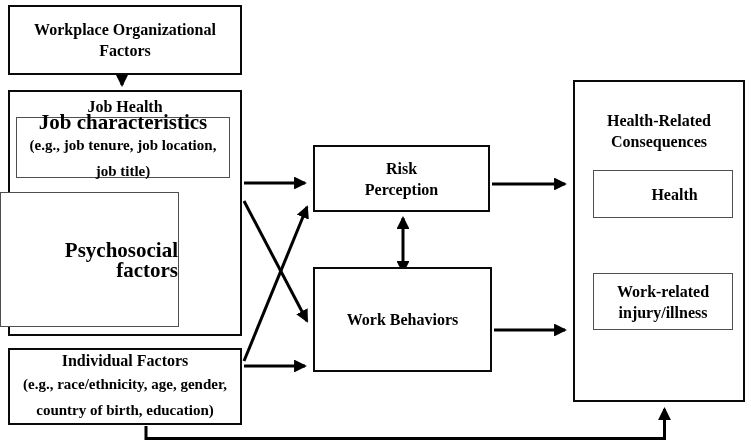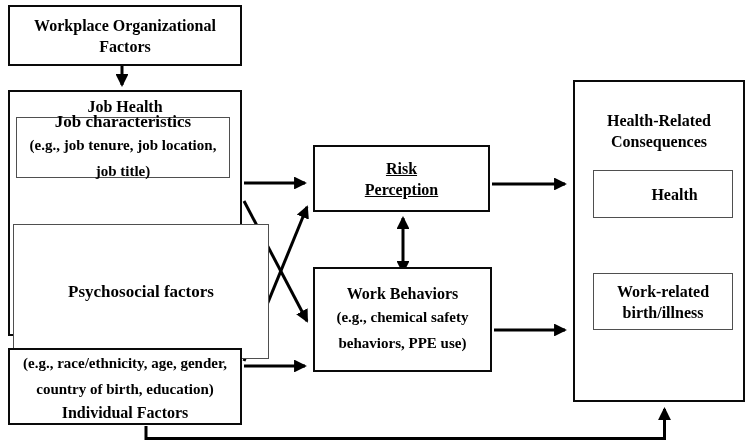--- a/index.html
+++ b/index.html
@@ -37,21 +37,21 @@
     border: 1.5px solid #4f4f4f;
     background: #ffffff;
     display: flex;
     flex-direction: column;
     align-items: center;
     justify-content: center;
     text-align: center;
   }
   .t { white-space: pre-line; }
   .title   { font-size: 16px;   line-height: 21px; }
-  .title-sm{ font-size: 17px; line-height: 20px; text-align: right; }
+  .title-sm{ font-size: 21px; line-height: 20px; text-align: right; }
   .detail  { font-size: 15px;   line-height: 26px; }
 </style>
 </head>
 <body>
 
 <div class="canvas">
 
   <svg class="arrow-layer" width="751" height="444" viewBox="0 0 751 444" xmlns="http://www.w3.org/2000/svg">
     <defs>
       <marker id="arr" viewBox="0 0 10 10" refX="8.5" refY="5" markerWidth="4.3" markerHeight="4.3" orient="auto-start-reverse">
@@ -62,63 +62,61 @@
     <line x1="244" y1="183" x2="305" y2="183" stroke="#000" stroke-width="3" marker-end="url(#arr)"></line>
     <line x1="244" y1="201" x2="307" y2="321" stroke="#000" stroke-width="3" marker-end="url(#arr)"></line>
     <line x1="244" y1="361" x2="307" y2="207" stroke="#000" stroke-width="3" marker-end="url(#arr)"></line>
     <line x1="244" y1="366" x2="305" y2="366" stroke="#000" stroke-width="3" marker-end="url(#arr)"></line>
     <line x1="403" y1="218" x2="403" y2="272" stroke="#000" stroke-width="3" marker-start="url(#arr)" marker-end="url(#arr)"></line>
     <line x1="492" y1="184" x2="565" y2="184" stroke="#000" stroke-width="3" marker-end="url(#arr)"></line>
     <line x1="494" y1="330" x2="565" y2="330" stroke="#000" stroke-width="3" marker-end="url(#arr)"></line>
     <path d="M146,426 L146,438.5 L664.5,438.5 L664.5,409" fill="none" stroke="#000" stroke-width="3" marker-end="url(#arr)"></path>
   </svg>
 
-  <div class="box" style="left:8px; top:5px; width:234px; height:61px;">
+  <div class="box" style="left:8px; top:5px; width:234px; height:70px;">
     <div class="t title">Workplace Organizational
 Factors</div>
   </div>
 
   <div class="box top-align" style="left:8px; top:90px; width:234px; height:246px; padding-top:4px;">
     <div class="t title">Job Health</div>
   </div>
 
   <div class="inner" style="left:16px; top:117px; width:214px; height:61px;">
     <div class="t title-sm">Job characteristics</div>
     <div class="t detail">(e.g., job tenure, job location,
 job title)</div>
   </div>
 
-  <div class="inner" style="left:13px; top:192px; width:256px; height:135px;margin-top:32px;">
+  <div class="inner" style="left:0; top:192px; width:179px; height:135px;">
     <div class="t title-sm">Psychosocial factors</div>
   </div>
 
   <div class="box" style="left:8px; top:348px; width:234px; height:77px;">
+    <div class="t title">Individual Factors</div>
     <div class="t detail">(e.g., race/ethnicity, age, gender,
 country of birth, education)</div>
-    <div class="t title">Individual Factors</div>
   </div>
 
-  <div class="box" style="left:313px; top:145px; width:177px; height:67px;text-decoration:underline;">
+  <div class="box" style="left:313px; top:145px; width:177px; height:67px;">
     <div class="t title">Risk
 Perception</div>
   </div>
 
   <div class="box" style="left:313px; top:267px; width:179px; height:105px;">
     <div class="t title">Work Behaviors</div>
-    <div class="t detail">(e.g., chemical safety
-behaviors, PPE use)</div>
   </div>
 
   <div class="box top-align" style="left:573px; top:80px; width:172px; height:322px; padding-top:28px;">
     <div class="t title">Health-Related
 Consequences</div>
   </div>
 
   <div class="inner" style="left:593px; top:170px; width:140px; height:48px;padding-left:23px;">
     <div class="t title">Health</div>
   </div>
 
   <div class="inner" style="left:593px; top:273px; width:140px; height:57px;">
     <div class="t title">Work-related
-birth/illness</div>
+injury/illness</div>
   </div>
 
 </div>
 
 </body></html>

